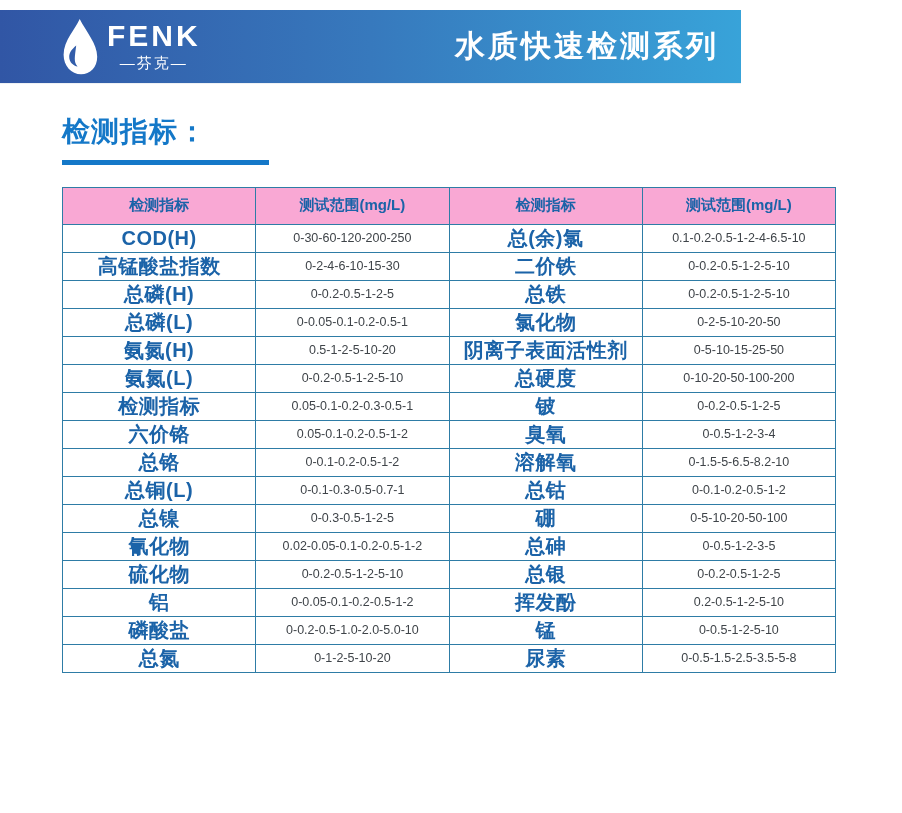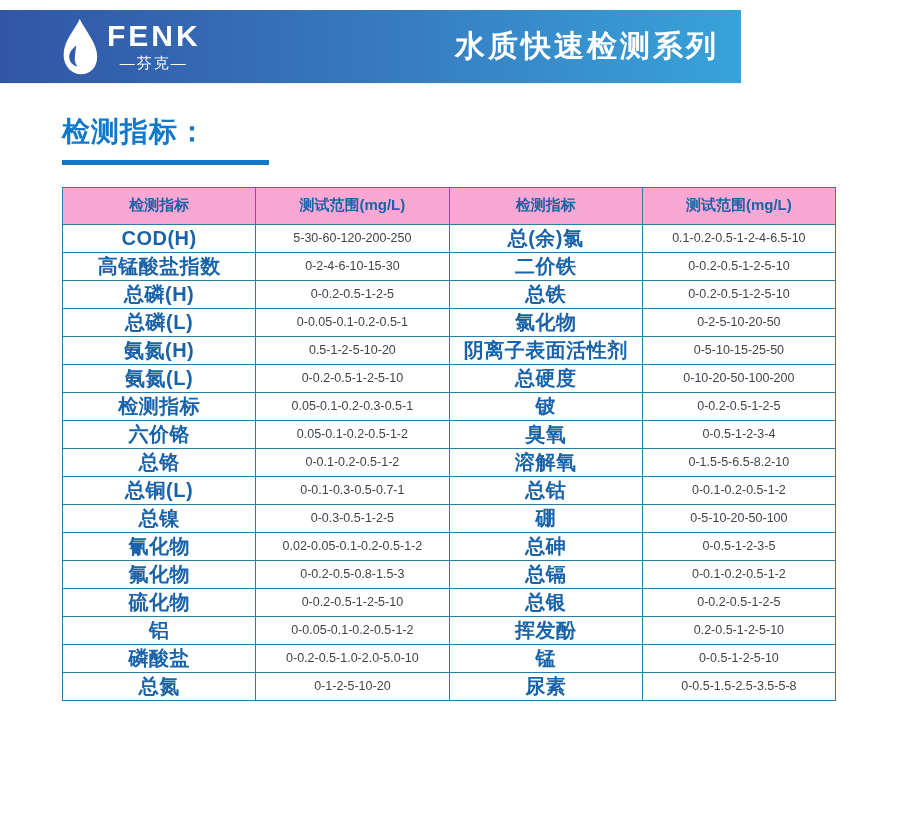--- a/index.html
+++ b/index.html
@@ -120,21 +120,21 @@
       <tr>
         <th>检测指标</th>
         <th>测试范围(mg/L)</th>
         <th>检测指标</th>
         <th>测试范围(mg/L)</th>
       </tr>
     </thead>
     <tbody>
         <tr>
           <td class="label">COD(H)</td>
-          <td class="range">5-30-60-120-200-250</td>
+          <td class="range">0-30-60-120-200-250</td>
           <td class="label">总(余)氯</td>
           <td class="range">0.1-0.2-0.5-1-2-4-6.5-10</td>
         </tr>
         <tr>
           <td class="label">高锰酸盐指数</td>
           <td class="range">0-2-4-6-10-15-30</td>
           <td class="label">二价铁</td>
           <td class="range">0-0.2-0.5-1-2-5-10</td>
         </tr>
         <tr>
@@ -191,26 +191,20 @@
           <td class="label">硼</td>
           <td class="range">0-5-10-20-50-100</td>
         </tr>
         <tr>
           <td class="label">氰化物</td>
           <td class="range">0.02-0.05-0.1-0.2-0.5-1-2</td>
           <td class="label">总砷</td>
           <td class="range">0-0.5-1-2-3-5</td>
         </tr>
         <tr>
-          <td class="label">氟化物</td>
-          <td class="range">0-0.2-0.5-0.8-1.5-3</td>
-          <td class="label">总镉</td>
-          <td class="range">0-0.1-0.2-0.5-1-2</td>
-        </tr>
-        <tr>
           <td class="label">硫化物</td>
           <td class="range">0-0.2-0.5-1-2-5-10</td>
           <td class="label">总银</td>
           <td class="range">0-0.2-0.5-1-2-5</td>
         </tr>
         <tr>
           <td class="label">铝</td>
           <td class="range">0-0.05-0.1-0.2-0.5-1-2</td>
           <td class="label">挥发酚</td>
           <td class="range">0.2-0.5-1-2-5-10</td>

